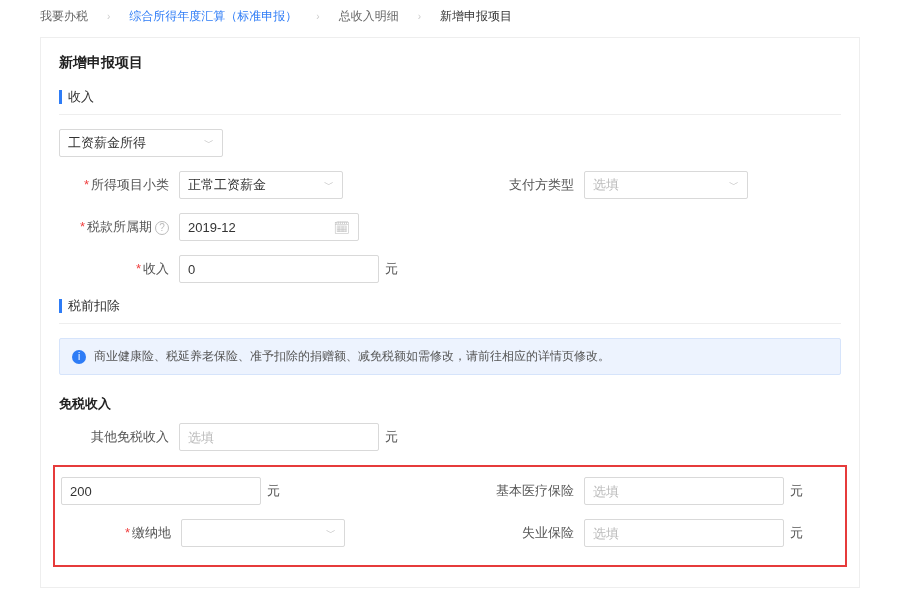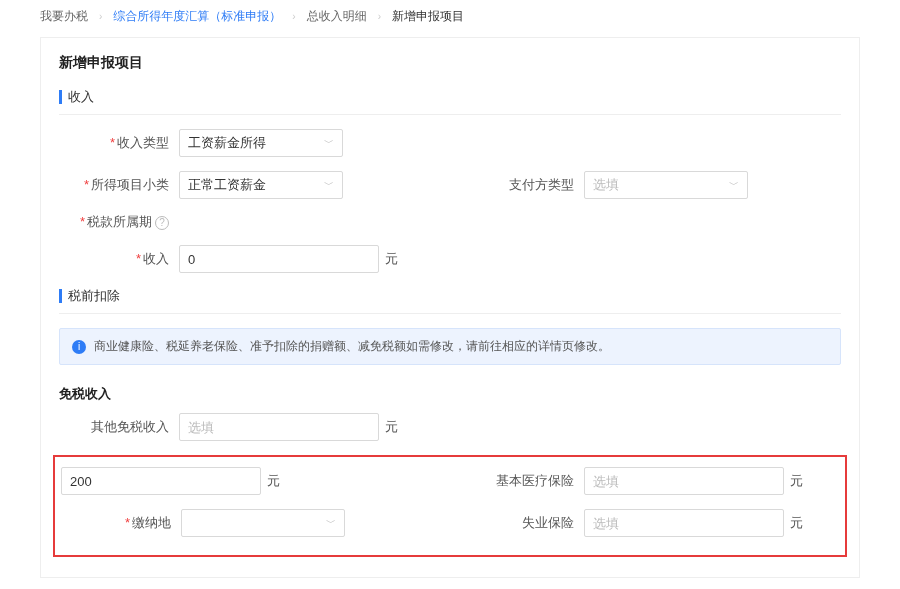--- a/index.html
+++ b/index.html
@@ -1,20 +1,20 @@
 <!DOCTYPE html>
 <html><head>
   <meta charset="utf-8">
   <style>
     * { box-sizing: border-box; margin: 0; padding: 0; }
     body { font-family: "Microsoft YaHei", -apple-system, sans-serif; font-size: 13px; color: #333; background: #fff; }
     
     .page { width: 900px; margin: 0 auto; }
     
-    .breadcrumb { display: flex; align-items: center; gap: 11px; padding: 8px 40px; font-size: 12px; color: #666; }
+    .breadcrumb { display: flex; align-items: center; gap: 19px; padding: 8px 40px; font-size: 12px; color: #666; }
     .breadcrumb .item { color: #666; }
     .breadcrumb .item.link { color: #2e7cf6; cursor: pointer; }
     .breadcrumb .item.current { color: #333; }
     .breadcrumb .sep { color: #ccc; font-size: 10px; }
     
     .panel { border: 1px solid #eee; margin: 4px 40px 0 40px; padding: 16px 18px 20px 18px; background: #fff; }
     
     .page-title { font-size: 14px; font-weight: bold; color: #222; margin-bottom: 16px; }
     
     .section-header { display: flex; align-items: center; font-size: 13px; color: #333; padding-bottom: 8px; border-bottom: 1px solid #eee; margin-bottom: 14px; margin-top: 8px; }
@@ -74,21 +74,20 @@
 
     <div class="section-header">
       <span class="bar"></span>
       <span>收入</span>
     </div>
 
     <div class="form">
 
       <div class="form-row">
         <div class="form-group">
-          <div class="label"><span class="req">*</span><span>收入类型</span></div>
           <div class="control">
             <div class="select">
               <span>工资薪金所得</span>
               <span class="caret">﹀</span>
             </div>
           </div>
         </div>
       </div>
 
       <div class="form-row double">
@@ -108,20 +107,26 @@
               <span style="color:#bbb">选填</span>
               <span class="caret">﹀</span>
             </div>
           </div>
         </div>
       </div>
 
       <div class="form-row">
         <div class="form-group">
           <div class="label"><span class="req">*</span><span>税款所属期</span><span class="help">?</span></div>
+          <div class="control">
+            <div class="date">
+              <span>2019-12</span>
+              <span class="cal">🗓</span>
+            </div>
+          </div>
         </div>
       </div>
 
       <div class="form-row">
         <div class="form-group">
           <div class="label"><span class="req">*</span><span>收入</span></div>
           <div class="control">
             <div class="input">
               <input type="text" value="0" style="">
             </div>

